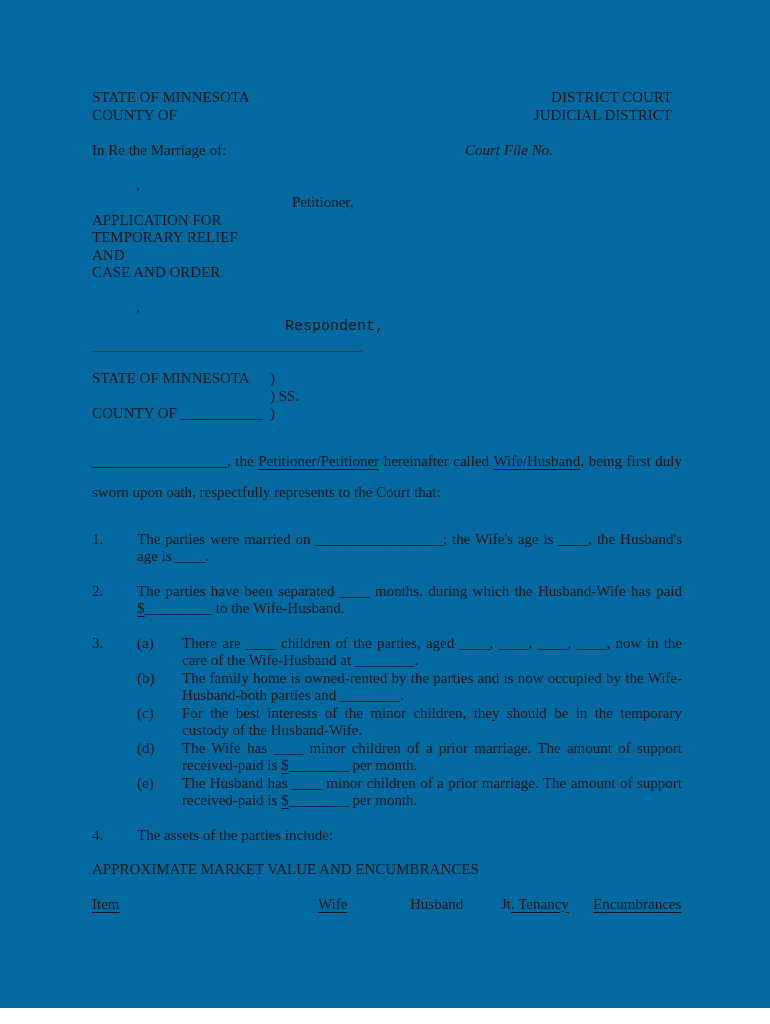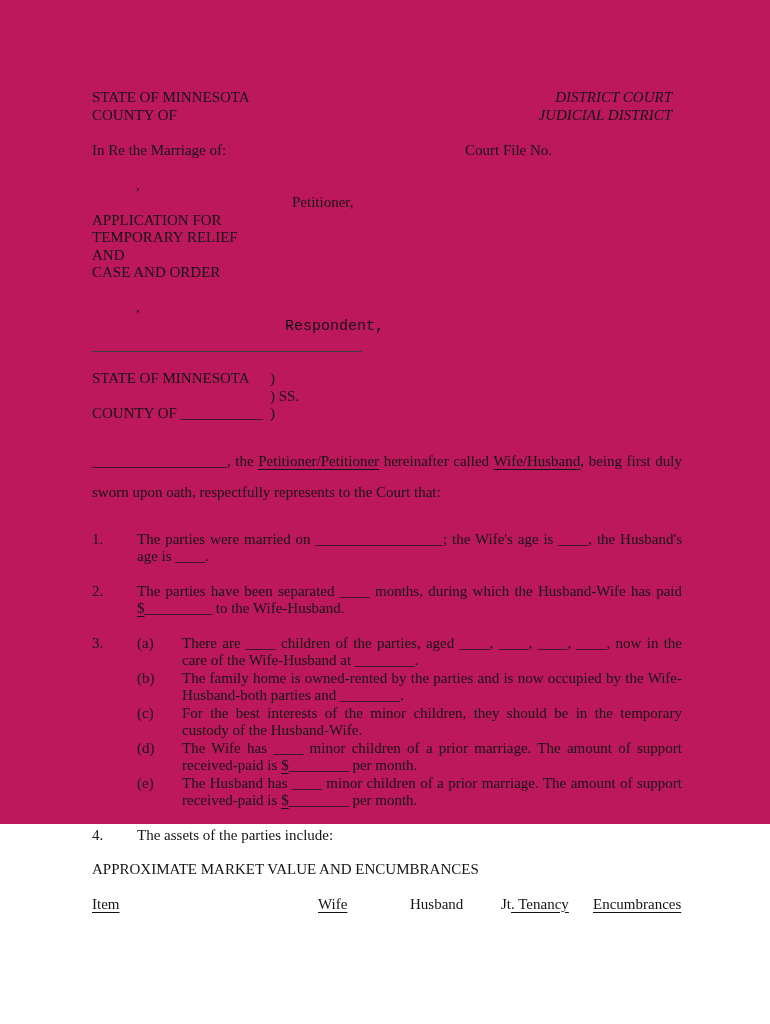--- a/index.html
+++ b/index.html
@@ -6,31 +6,31 @@
     --text:#141414;
     --rule:#3d3d3d;
   }
   html,body{margin:0;padding:0;background:#ffffff;}
   body{
     width:770px;height:1024px;overflow:hidden;
     font-family:"Liberation Serif","DejaVu Serif",serif;
     font-size:15px;color:var(--text);
   }
   .page{
-    position:relative;width:770px;height:824px;background:#be185d;
+    position:relative;width:770px;height:1008px;background:#0369a1;
     box-sizing:border-box;padding:89px 0 0 92px;
   }
   .row{line-height:17.5px;}
   .hdr{width:580px;display:flex;justify-content:space-between;align-items:baseline;}
-  .hr-right{text-align:right;font-style:italic;}
+  .hr-right{text-align:right;}
   .rule{display:inline-block;border-bottom:1.5px solid var(--rule);height:14px;vertical-align:-4px;}
   .rule-county{width:289px;}
   .rule-resp{width:270px;}
   .inre-row{position:relative;width:590px;margin-top:17.5px;}
-  .courtfile{position:absolute;left:373px;top:0;}
+  .courtfile{position:absolute;left:373px;top:0;font-style:italic;}
   .indent-comma{margin-left:44px;}
   .pet-label{margin-left:200px;}
   .resp-label{margin-left:193px;font-family:Liberation Mono, monospace;}
   .title-line{width:580px;}
   .and-row{width:580px;display:flex;justify-content:space-between;align-items:baseline;flex-direction:column;}
   .sp{margin-top:17.5px;}
   .venue{margin-top:17.5px;}
   .venue .row{display:flex;align-items:baseline;}
   .vcol{display:inline-block;width:178px;}
   .intro{width:590px;margin:23px 0 0 0;line-height:31px;text-align:justify;}

